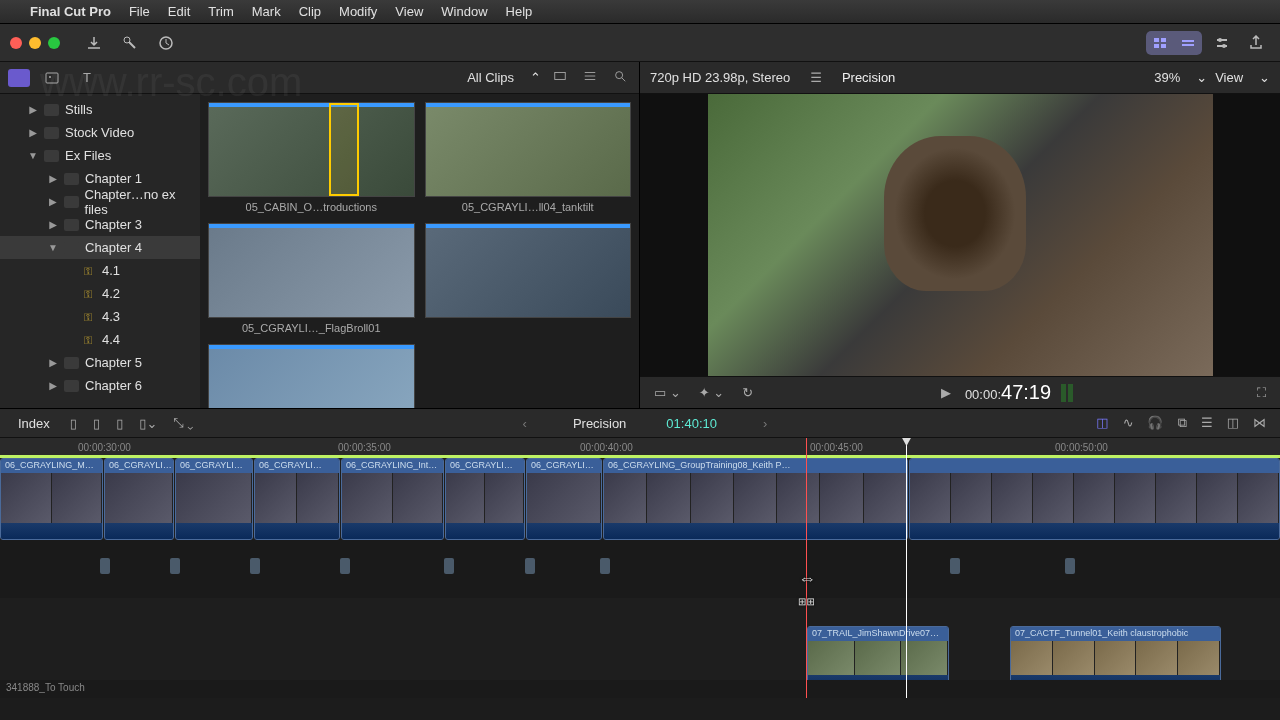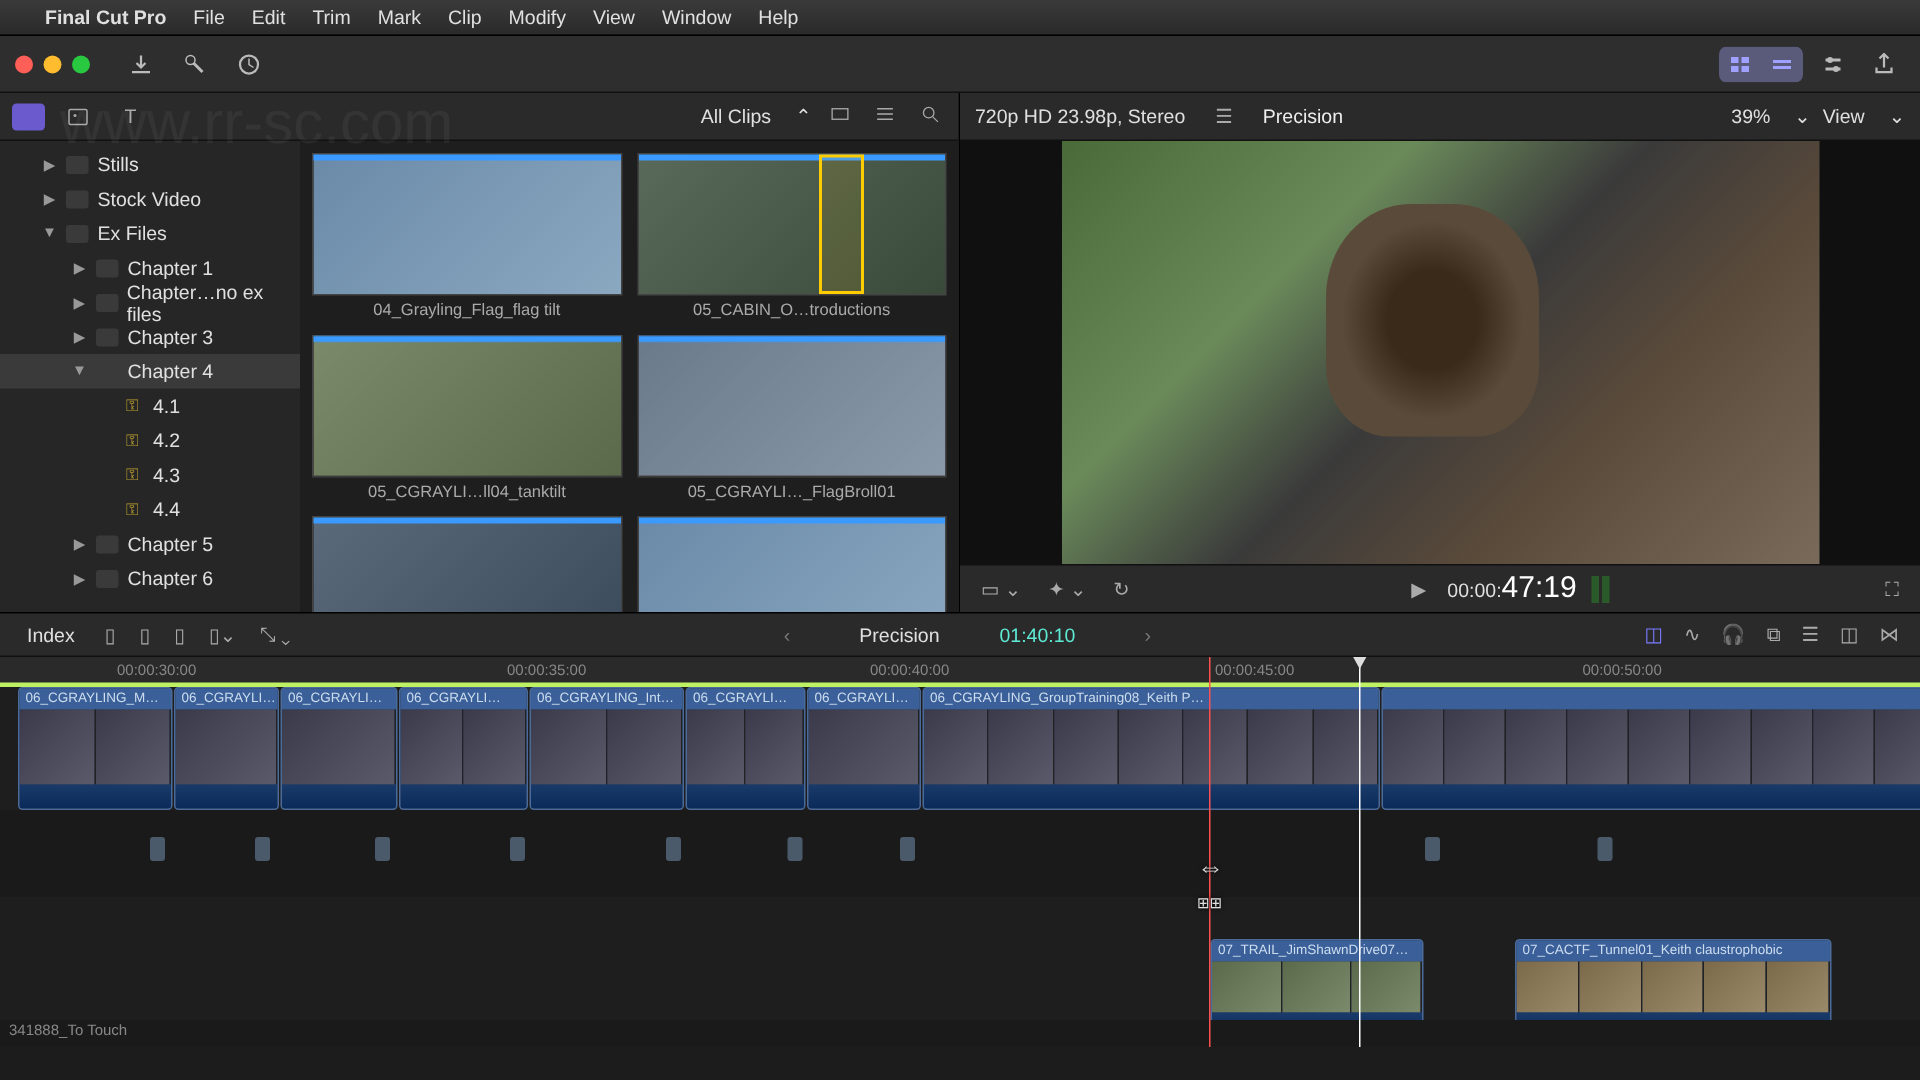--- a/index.html
+++ b/index.html
@@ -59,21 +59,21 @@
 .timeline-header{height:30px;background:#2a2a2a;display:flex;align-items:center;padding:0 10px;gap:8px;border-top:1px solid #000;border-bottom:1px solid #111}
 .timeline-header .center{flex:1;display:flex;justify-content:center;gap:40px;align-items:center;font-size:12px;color:#ccc}
 .arrow{color:#777;cursor:pointer;padding:0 6px}
 .tl-right{display:flex;gap:6px}
 .ruler{height:20px;background:#2a2a2a;position:relative;border-bottom:3px solid #bef264}
 .ruler-tick{position:absolute;top:4px;font-size:10px;color:#888}
 .playhead{position:absolute;top:0;bottom:0;width:1px;background:#fff;z-index:10}
 .playhead::before{content:"";position:absolute;top:-2px;left:-5px;width:11px;height:10px;background:#ddd;clip-path:polygon(0 0,100% 0,50% 100%)}
 .skimmer{position:absolute;top:0;bottom:0;width:1px;background:#ff5050;z-index:9}
 .timeline{height:260px;background:#1e1e1e;position:relative;overflow:hidden}
-.track-v1{position:absolute;top:0;left:12px;right:0;height:82px}
+.track-v1{position:absolute;top:0;left:0;right:0;height:82px}
 .track-gap{position:absolute;top:82px;left:0;right:0;height:58px;background:#1a1a1a}
 .track-v2{position:absolute;top:168px;left:0;right:0;height:66px}
 .clip{position:absolute;top:0;height:100%;background:#2a3a5a;border:1px solid #4a6a9a;border-radius:3px;overflow:hidden}
 .clip-title{position:absolute;top:0;left:0;right:0;height:14px;background:rgba(60,100,160,0.9);font-size:9px;padding:1px 4px;color:#cde;white-space:nowrap;overflow:hidden}
 .clip-thumbs{position:absolute;top:14px;left:0;right:0;bottom:16px;display:flex}
 .clip-thumbs div{flex:1;background:linear-gradient(135deg,#5a6a4a,#7a8a6a);border-right:1px solid #222}
 .clip-thumbs.dark div{background:linear-gradient(135deg,#3a3a4a,#5a5a6a)}
 .clip-thumbs.warm div{background:linear-gradient(135deg,#7a6a4a,#9a8a6a)}
 .clip-wave{position:absolute;bottom:0;left:0;right:0;height:16px;background:linear-gradient(#1a3a6a,#0a2a5a)}
 .marker{position:absolute;top:18px;width:10px;height:16px;background:#4a5a6a;border-radius:2px}
@@ -255,26 +255,20 @@
             <span>Chapter 5</span>
           </div>
           <div class="tree-item ind-2">
             <span class="disclosure">▶</span>
             <span class="folder-ic"></span>
             <span>Chapter 6</span>
           </div>
         </div>
       <div class="thumbs" id="thumbs">
           <div class="thumb">
-            <div class="thumb-img t1">
-              <div class="thumb-bar"></div>
-            </div>
-            <div class="thumb-label">04_Grayling_Flag_flag tilt</div>
-          </div>
-          <div class="thumb">
             <div class="thumb-img t2">
               <div class="thumb-bar"></div>
               <div class="thumb-mark"></div>
             </div>
             <div class="thumb-label">05_CABIN_O…troductions</div>
           </div>
           <div class="thumb">
             <div class="thumb-img t3">
               <div class="thumb-bar"></div>
             </div>

